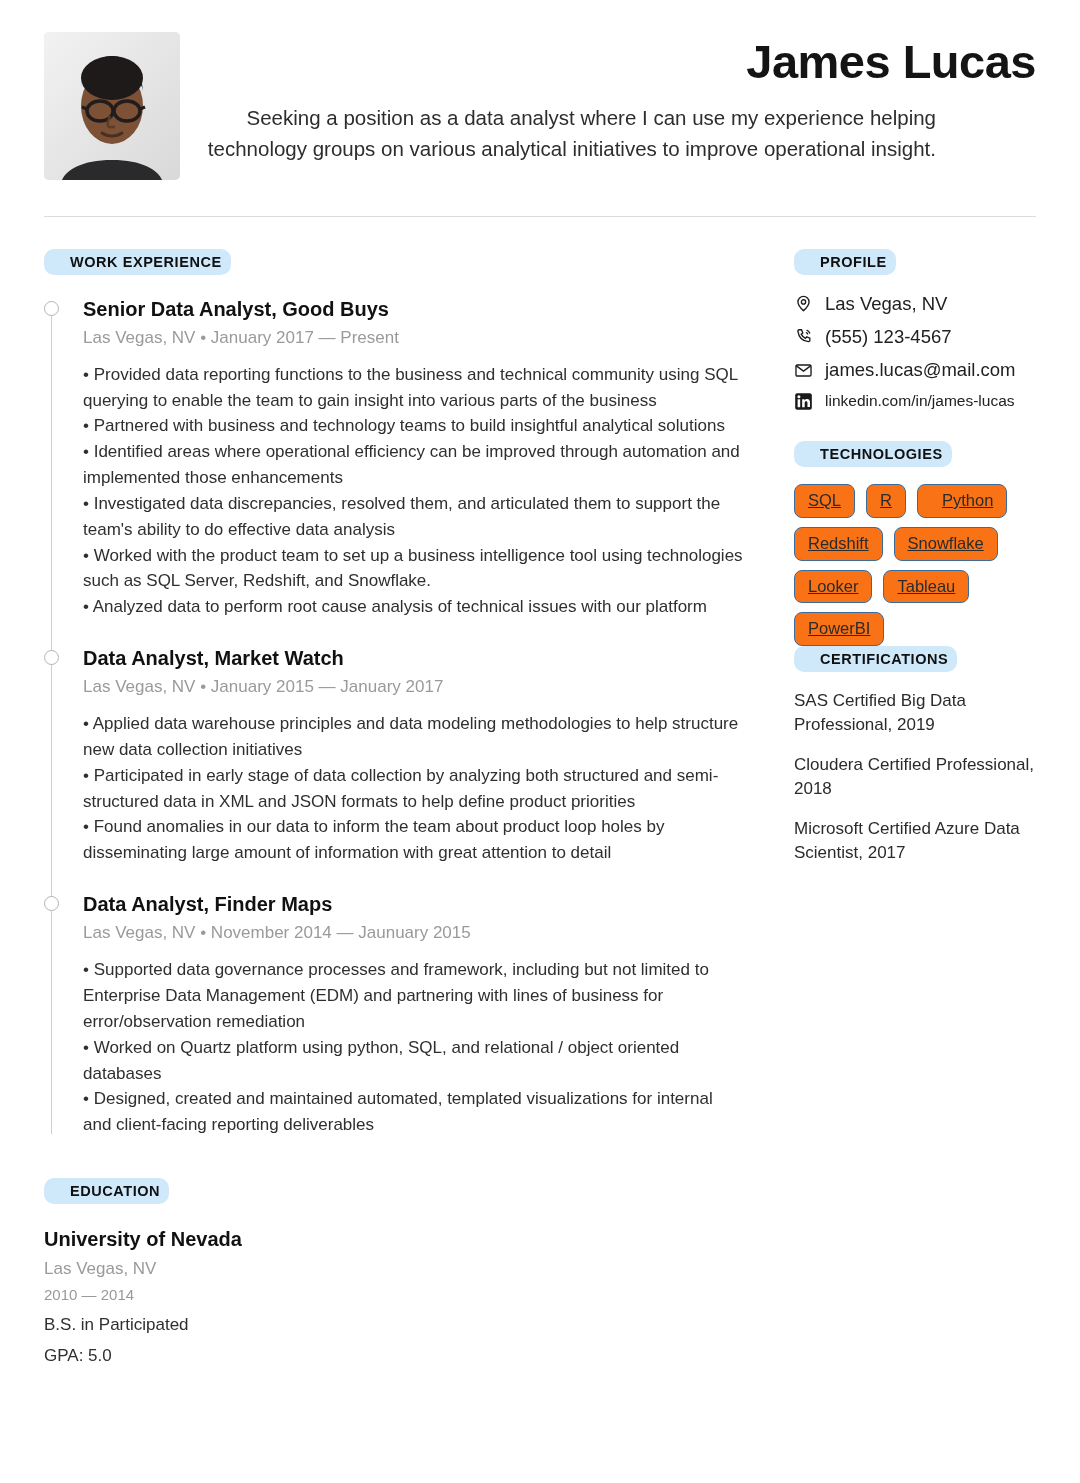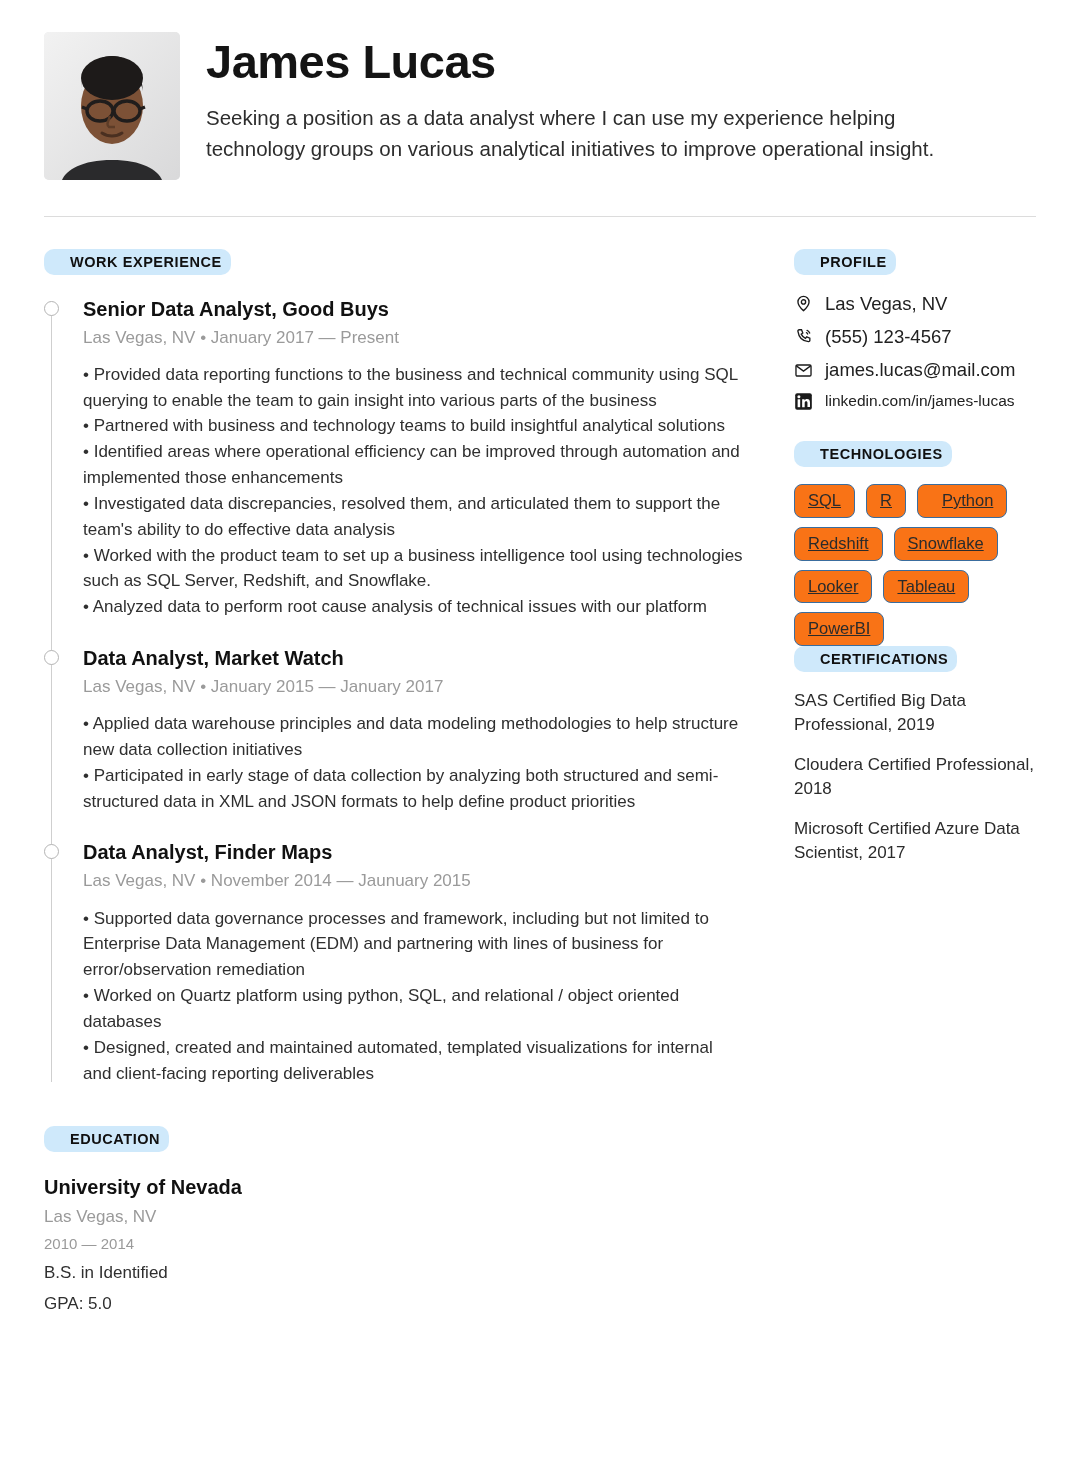--- a/index.html
+++ b/index.html
@@ -19,20 +19,21 @@
     position: relative;
     overflow: hidden;
   }
 
   
   .header {
     display: flex;
     align-items: flex-start;
     gap: 26px;
     padding-top: 2px;
+    text-align: right;
   }
   .photo {
     width: 136px;
     height: 148px;
     border-radius: 5px;
     flex: 0 0 auto;
     overflow: hidden;
     background: #e9e9ea;
     position: relative;
   }
@@ -257,20 +258,21 @@
                 <div class="bullet">• Analyzed data to perform root cause analysis of technical issues with our platform</div>
               </div>
             </div>
             <div class="job">
               <span class="dot"></span>
               <div class="job-title">Data Analyst, Market Watch</div>
               <div class="job-meta">Las Vegas, NV • January 2015 — January 2017</div>
               <div class="bullets">
                 <div class="bullet">• Applied data warehouse principles and data modeling methodologies to help structure new data collection initiatives</div>
                 <div class="bullet">• Participated in early stage of data collection by analyzing both structured and semi-structured data in XML and JSON formats to help define product priorities</div>
+                <div class="bullet">• Found anomalies in our data to inform the team about product loop holes by disseminating large amount of information with great attention to detail</div>
               </div>
             </div>
             <div class="job">
               <span class="dot"></span>
               <div class="job-title">Data Analyst, Finder Maps</div>
               <div class="job-meta">Las Vegas, NV • November 2014 — Jaunuary 2015</div>
               <div class="bullets">
                 <div class="bullet">• Supported data governance processes and framework, including but not limited to Enterprise Data Management (EDM) and partnering with lines of business for error/observation remediation</div>
                 <div class="bullet">• Worked on Quartz platform using python, SQL, and relational / object oriented databases</div>
                 <div class="bullet">• Designed, created and maintained automated, templated visualizations for internal and client-facing reporting deliverables</div>
@@ -278,21 +280,21 @@
             </div>
           </div>
       </div>
 
       <div class="edu-section">
         <span class="badge">EDUCATION</span>
         <div class="edu-body">
           <div class="edu-school">University of Nevada</div>
           <div class="edu-loc">Las Vegas, NV</div>
           <div class="edu-years">2010 — 2014</div>
-          <div class="edu-degree">B.S. in Identified</div>
+          <div class="edu-degree">B.S. in Participated</div>
           <div class="edu-gpa">GPA: 5.0</div>
         </div>
       </div>
 
     </div>
 
     <div class="col-side">
 
       <div class="side-block">
         <span class="badge">PROFILE</span>

